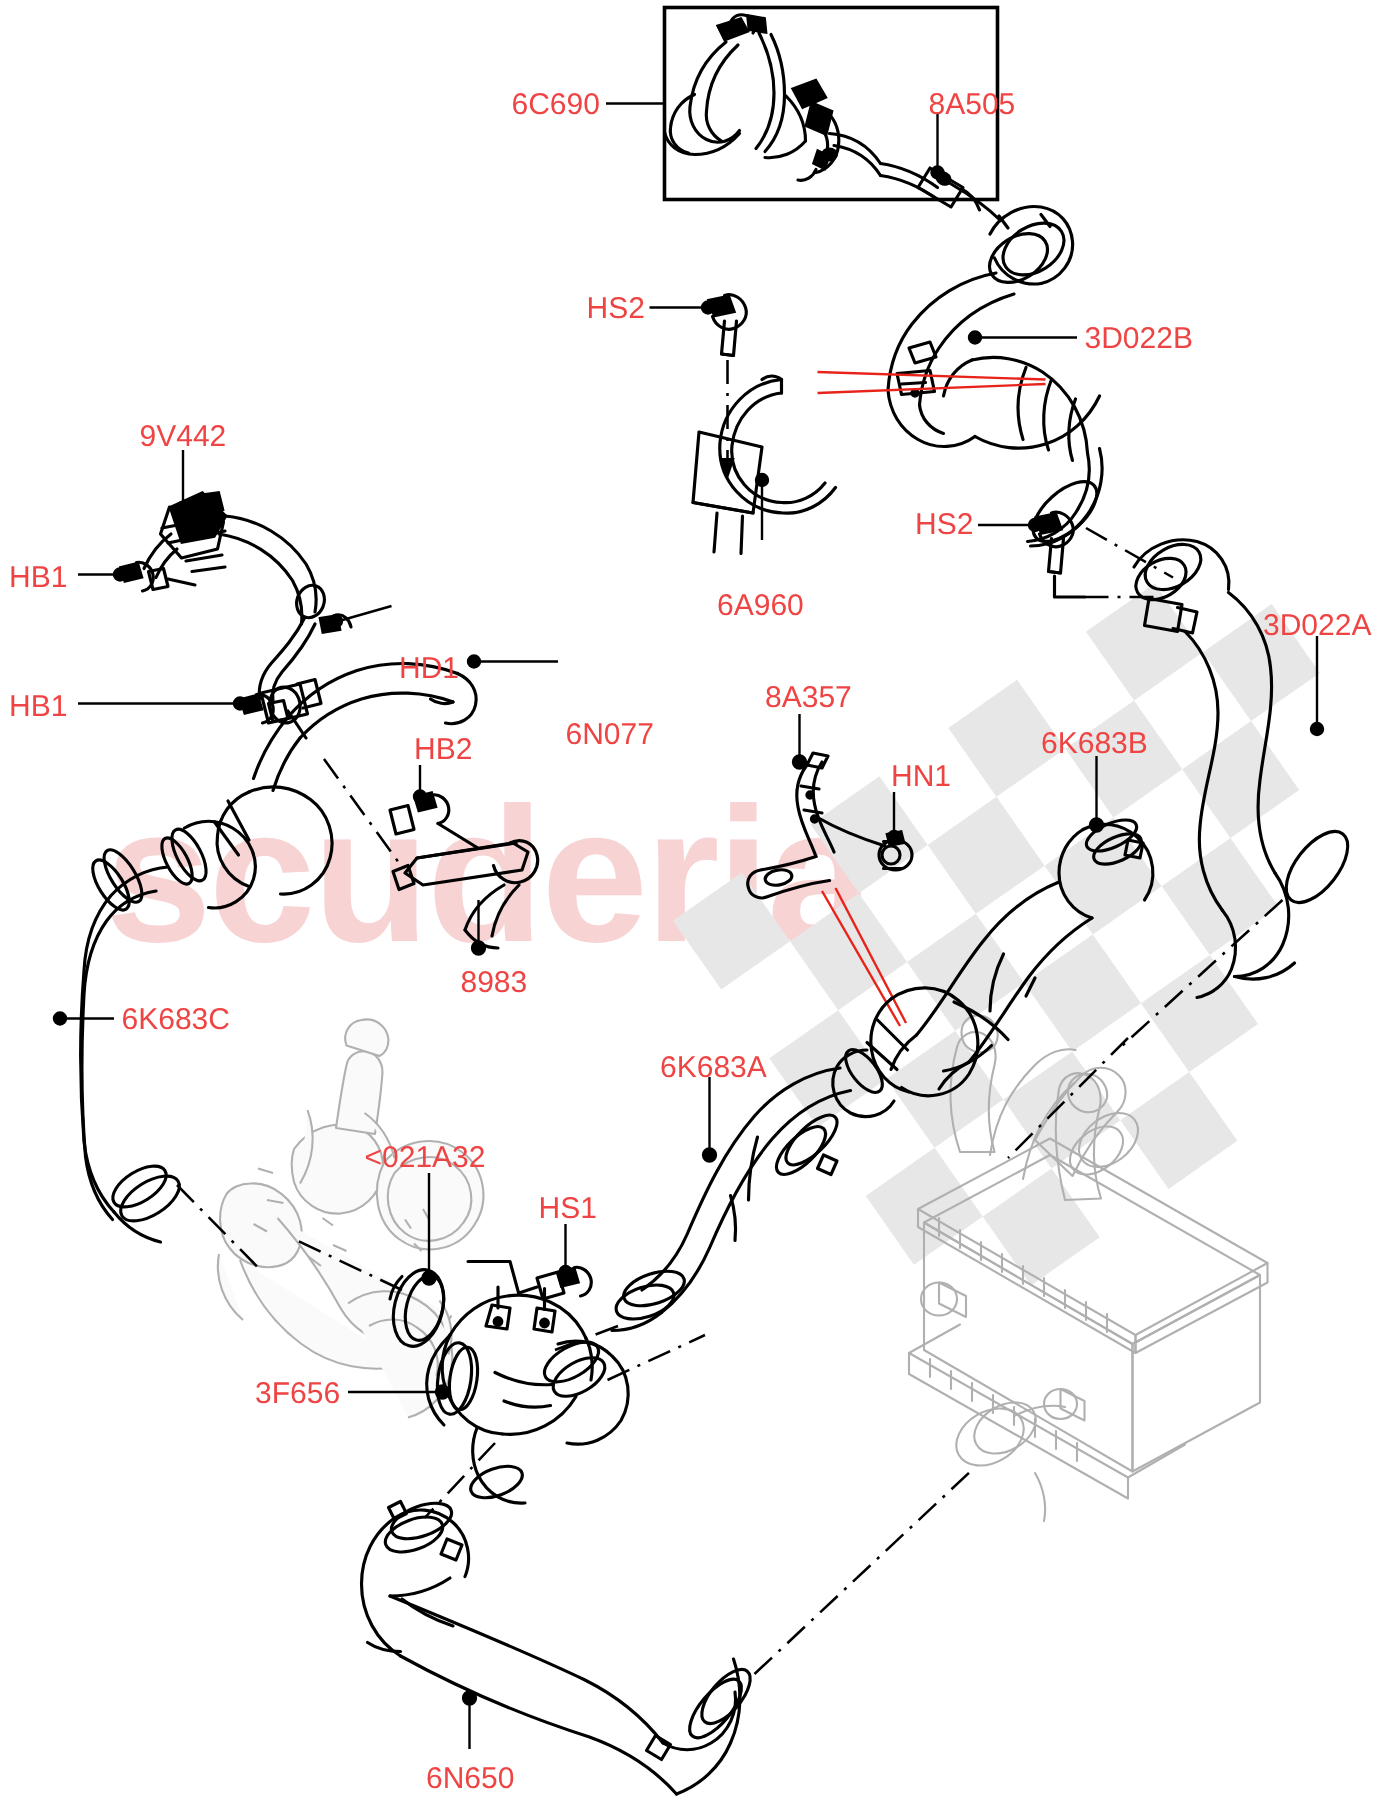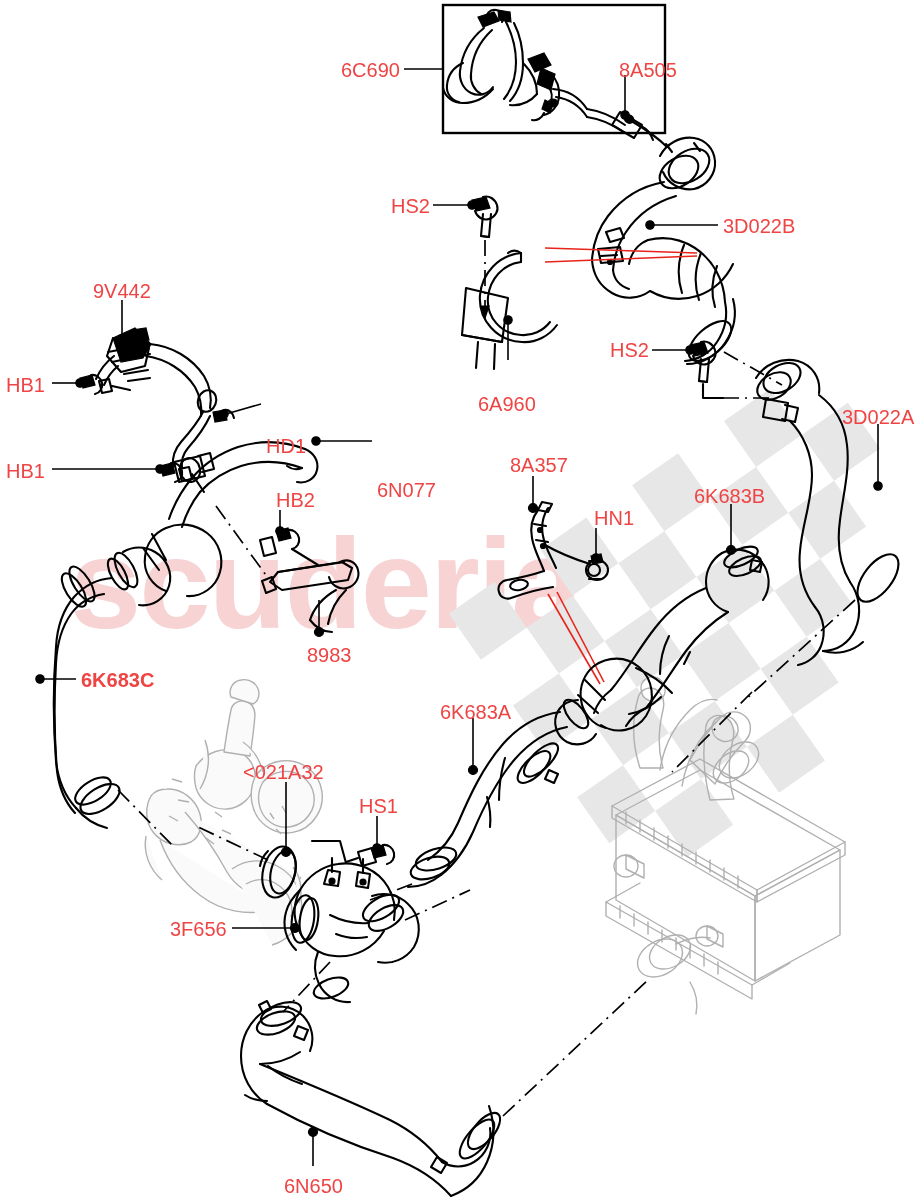--- a/index.html
+++ b/index.html
@@ -577,20 +577,20 @@
   <div class="lbl" style="left:6px;   top:375px;">HB1</div>
   <div class="lbl" style="left:266px; top:390px;margin-top:46px;">HD1</div>
   <div class="lbl" style="left:842px; top:407px;">3D022A</div>
   <div class="lbl" style="left:377px; top:432px;margin-top:48px;">6N077</div>
   <div class="lbl" style="left:510px; top:455px;">8A357</div>
   <div class="lbl" style="left:6px;   top:461px;">HB1</div>
   <div class="lbl" style="left:594px; top:508px;">HN1</div>
   <div class="lbl" style="left:694px; top:486px;">6K683B</div>
   <div class="lbl" style="left:263px; top:490px;margin-left:13px;">HB2</div>
   <div class="lbl" style="left:307px; top:645px;text-align:center;">8983</div>
-  <div class="lbl" style="left:81px;  top:670px;font-weight:bold;">6K683C</div>
+  <div class="lbl" style="left:81px;  top:670px;">6K683C</div>
   <div class="lbl" style="left:440px; top:702px;text-align:center;">6K683A</div>
   <div class="lbl" style="left:243px; top:762px;">&lt;021A32</div>
   <div class="lbl" style="left:359px; top:796px;">HS1</div>
   <div class="lbl" style="left:170px; top:919px;">3F656</div>
   <div class="lbl" style="left:284px; top:1176px;">6N650</div>
 
 </div>
 
 </body></html>

